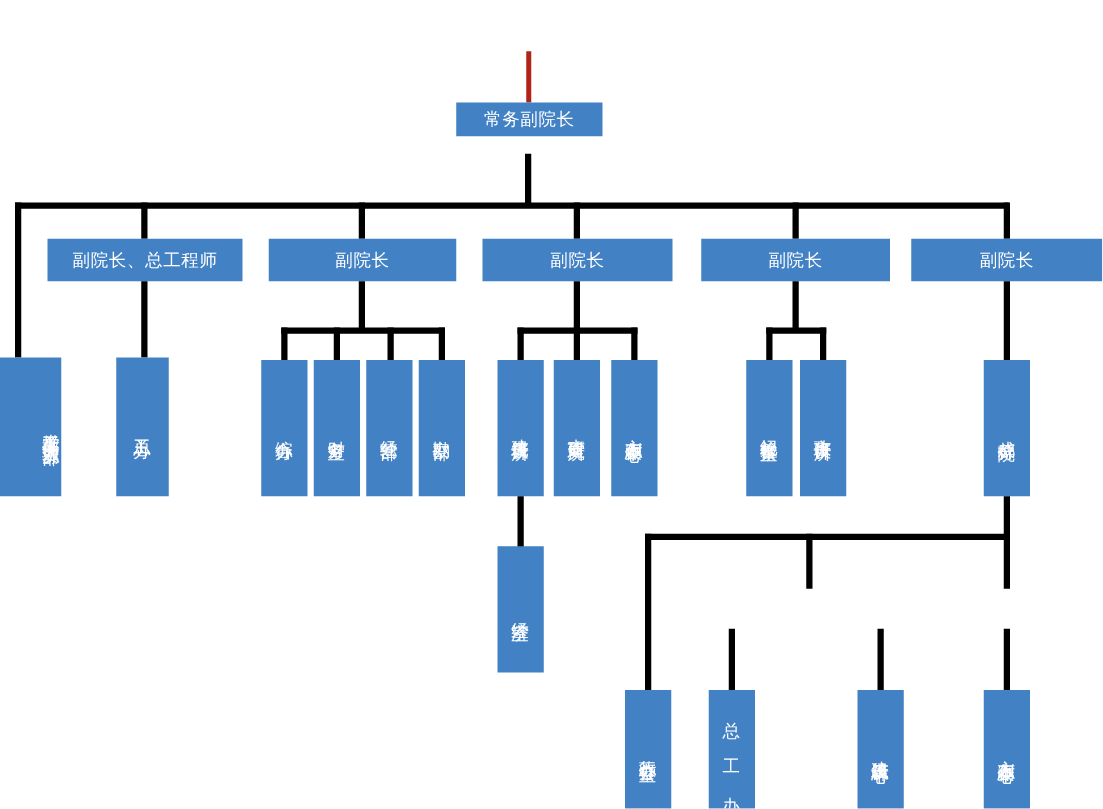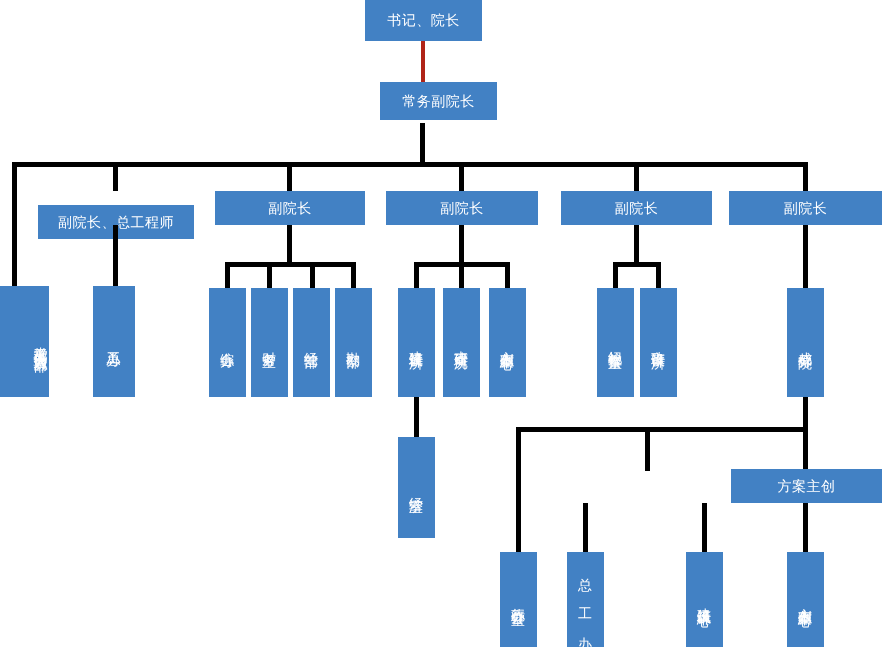--- a/index.html
+++ b/index.html
@@ -60,39 +60,38 @@
     position: absolute;
     background: #000000;
   }
   .line.red { background: #b02418; }
 </style>
 </head>
 <body>
 
 <div id="chart-root">
 
-  <div class="node horiz" style="left:365px; top:0px; width:117px; height:41px;">书记、院长</div>
 
   <div class="line red" style="left:421px; top:41px; width:4px; height:41px;"></div>
 
-  <div class="node horiz" style="left:380px; top:82px; width:117px; height:38px;">常务副院长</div>
+  <div class="node horiz" style="left:365px; top:82px; width:117px; height:27px;">常务副院长</div>
 
   <div class="line" style="left:420px; top:123px; width:5px; height:42px;"></div>
 
   <div class="line" style="left:12px; top:162px; width:795px; height:5px;"></div>
 
   <div class="line" style="left:113px; top:162px; width:5px; height:29px;"></div>
   <div class="line" style="left:287px; top:162px; width:5px; height:29px;"></div>
   <div class="line" style="left:459px; top:162px; width:5px; height:29px;"></div>
   <div class="line" style="left:634px; top:162px; width:5px; height:29px;"></div>
   <div class="line" style="left:803px; top:162px; width:5px; height:29px;"></div>
 
   <div class="line" style="left:12px; top:162px; width:5px; height:124px;"></div>
 
-  <div class="node horiz" style="left:38px; top:205px; width:156px; height:34px;">副院长、总工程师</div>
+  <div class="node horiz" style="left:38px; top:191px; width:156px; height:34px;">副院长、总工程师</div>
   <div class="node horiz" style="left:215px; top:191px; width:150px; height:34px;">副院长</div>
   <div class="node horiz" style="left:386px; top:191px; width:152px; height:34px;">副院长</div>
   <div class="node horiz" style="left:561px; top:191px; width:151px; height:34px;">副院长</div>
   <div class="node horiz" style="left:729px; top:191px; width:153px; height:34px;">副院长</div>
 
   <div class="line" style="left:113px; top:225px; width:5px; height:61px;"></div>
 
   <div class="node vert twocol" style="left:0px; top:286px; width:49px; height:111px;">
     <span class="vcol">党群工作部</span>
     <span class="vcol">人力资源部</span>
@@ -138,21 +137,20 @@
 
   <div class="line" style="left:803px; top:397px; width:5px; height:33px;"></div>
   <div class="line" style="left:516px; top:427px; width:292px; height:5px;"></div>
 
   <div class="line" style="left:516px; top:427px; width:5px; height:127px;"></div>
 
   <div class="line" style="left:645px; top:427px; width:5px; height:44px;"></div>
 
   <div class="line" style="left:803px; top:427px; width:5px; height:44px;"></div>
 
-  <div class="node horiz" style="left:731px; top:469px; width:151px; height:34px;">方案主创</div>
 
   <div class="line" style="left:583px; top:503px; width:5px; height:51px;"></div>
   <div class="line" style="left:702px; top:503px; width:5px; height:51px;"></div>
 
   <div class="line" style="left:803px; top:503px; width:5px; height:51px;"></div>
 
   <div class="node vert" style="left:500px; top:552px; width:37px; height:95px;">行政办公室</div>
   <div class="node vert spaced" style="left:567px; top:552px; width:37px; height:95px;">总 工 办</div>
   <div class="node vert" style="left:686px; top:552px; width:37px; height:95px;">建筑设计中心</div>
   <div class="node vert" style="left:787px; top:552px; width:37px; height:95px;">方案创作中心</div>

